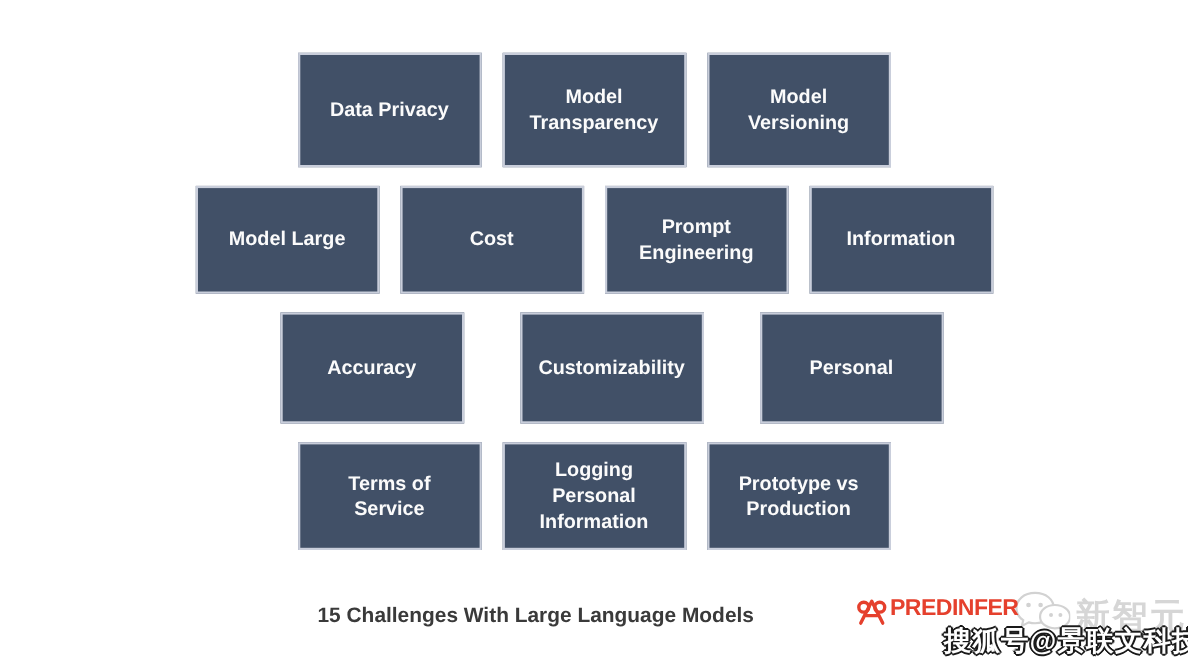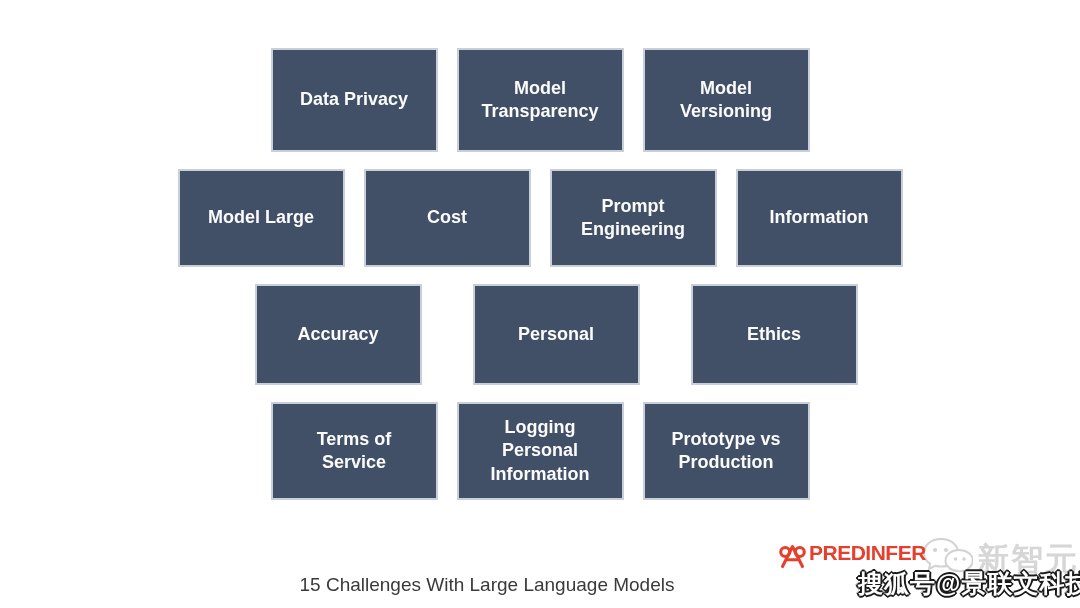--- a/index.html
+++ b/index.html
@@ -46,25 +46,25 @@
     text-align: center;
     color: var(--box-text);
     font-size: 18px;
     font-weight: bold;
     line-height: 1.3;
     padding: 0 4px;
   }
   .box span { white-space: pre-line; }
   .caption {
     position: absolute;
-    top: 574px;
+    top: 549px;
     left: 487px;
     transform: translateX(-50%);
     font-size: 19px;
-    font-weight: normal;
+    font-weight: bold;
     color: var(--caption-text);
     white-space: nowrap;
   }
   .wechat-watermark {
     position: absolute;
     top: 536px;
     left: 921px;
     display: flex;
     align-items: center;
   }
@@ -143,24 +143,24 @@
         </div>
         <div class="box">
           <span>Information</span>
         </div>
       </div>
       <div class="row">
         <div class="box">
           <span>Accuracy</span>
         </div>
         <div class="box">
+          <span>Customizability</span>
+        </div>
+        <div class="box">
           <span>Personal</span>
-        </div>
-        <div class="box">
-          <span>Ethics</span>
         </div>
       </div>
       <div class="row">
         <div class="box">
           <span>Terms of
 Service</span>
         </div>
         <div class="box">
           <span>Logging
 Personal

